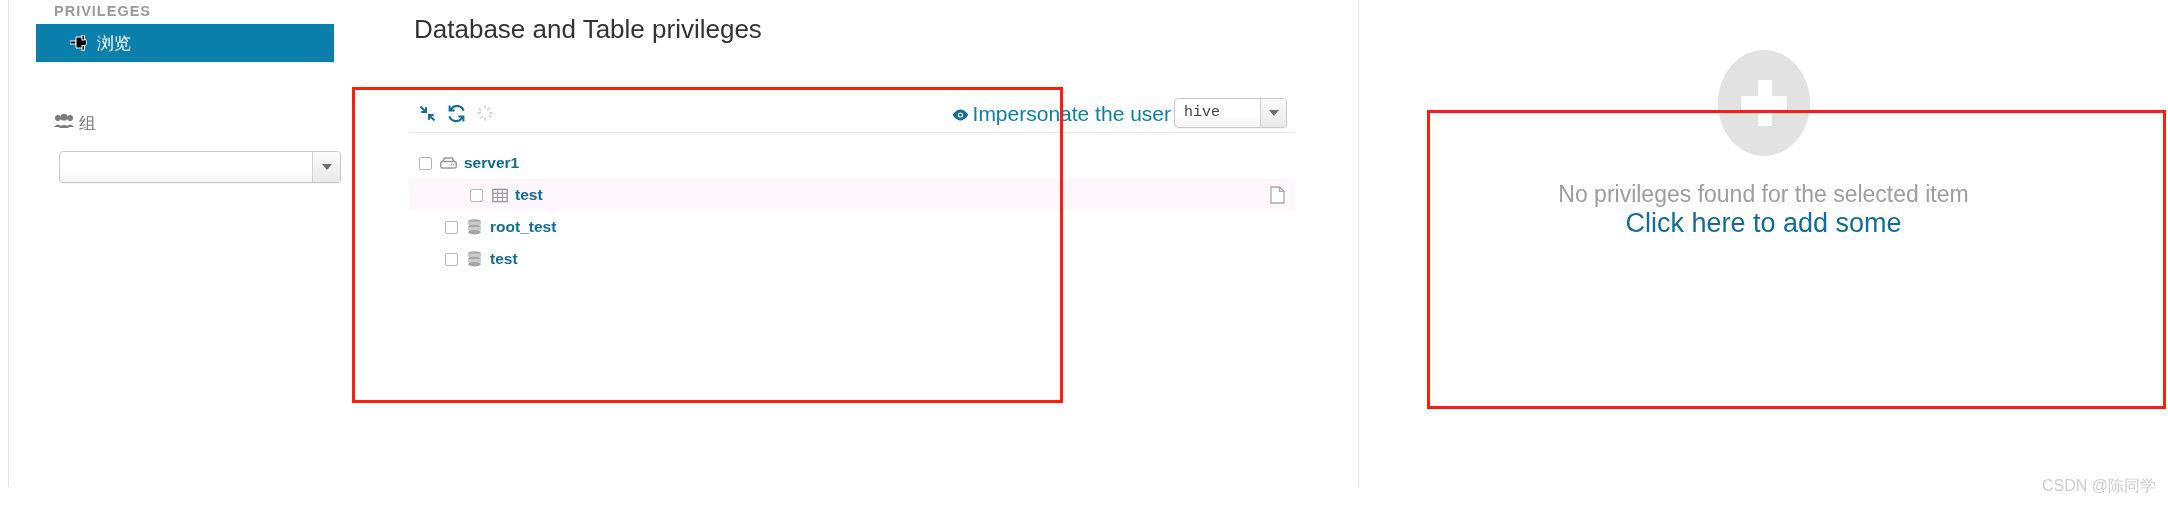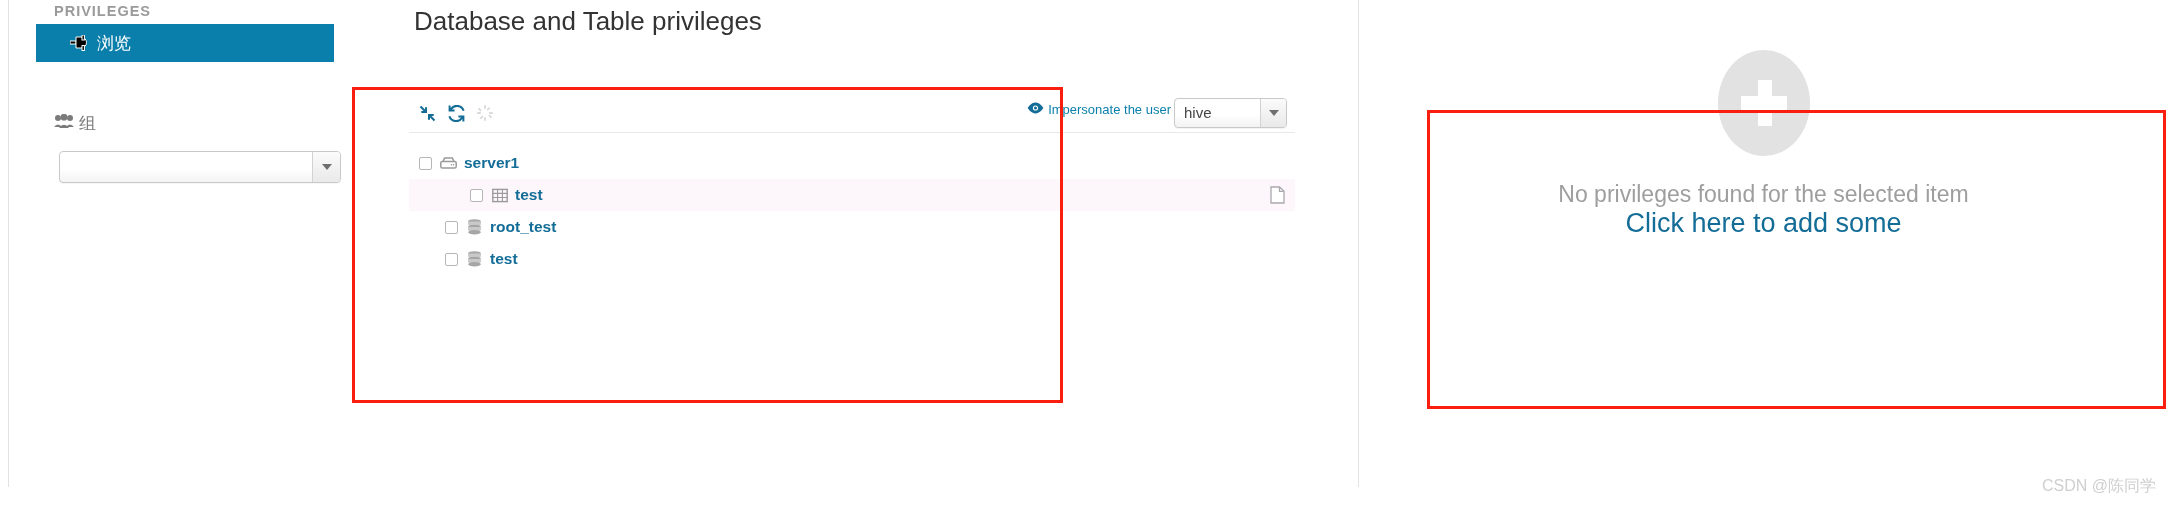--- a/index.html
+++ b/index.html
@@ -154,21 +154,21 @@
   #main {
     position: absolute;
     left: 334px;
     top: 0;
     width: 1024px;
     height: 487px;
   }
   #page-title {
     position: absolute;
     left: 80px;
-    top: 6px;
+    top: 14px;
     font-size: 26px;
     color: #333333;
     font-weight: normal;
     white-space: nowrap;
   }
 
   
   .path-row {
     position: absolute;
     left: 75px;
@@ -232,36 +232,37 @@
   #tb-spinner  { left: 65px; cursor: default; }
 
   .impersonate {
     position: absolute;
     right: 124px;
     top: 4px;
     display: flex;
     align-items: center;
     gap: 4px;
     color: #0b7fab;
-    font-size: 13px;
+    font-size: 21px;
     white-space: nowrap;
     cursor: pointer;
   }
   .hive-select {
     position: absolute;
     right: 8px;
     top: 0;
     width: 113px;
     height: 30px;
     box-sizing: border-box;
     border: 1px solid #c9c9c9;
     border-radius: 4px;
     background: linear-gradient(to bottom, #ffffff 0%, #ffffff 55%, #f3f3f3 100%);
     box-shadow: 0 1px 1px rgba(0,0,0,0.05);
     cursor: pointer;
+    font-family: Liberation Mono, monospace;
   }
   .hive-select .arrow-box {
     position: absolute;
     right: 0; top: 0;
     width: 25px; height: 100%;
     border-left: 1px solid #d2d2d2;
     background: linear-gradient(to bottom, #fbfbfb, #e9e9e9);
     border-radius: 0 3px 3px 0;
     display: flex; align-items: center; justify-content: center;
   }

